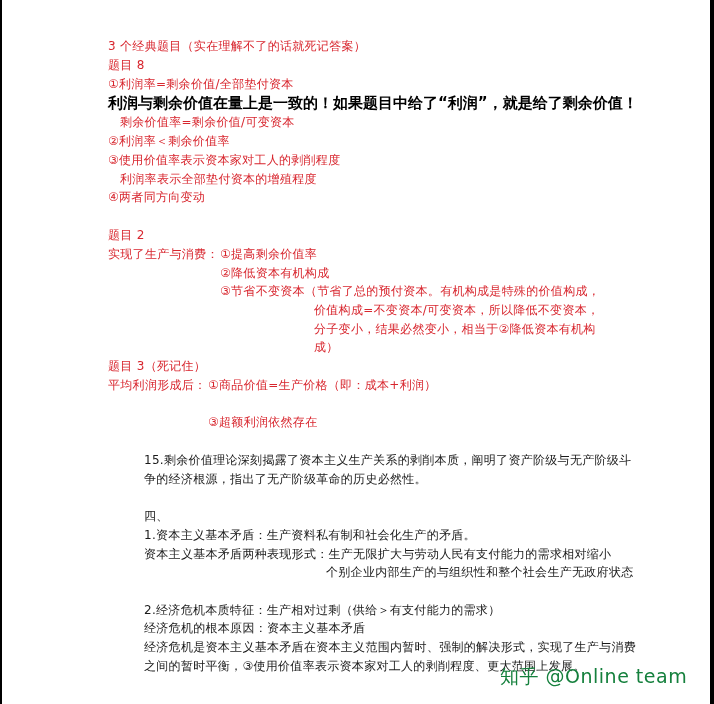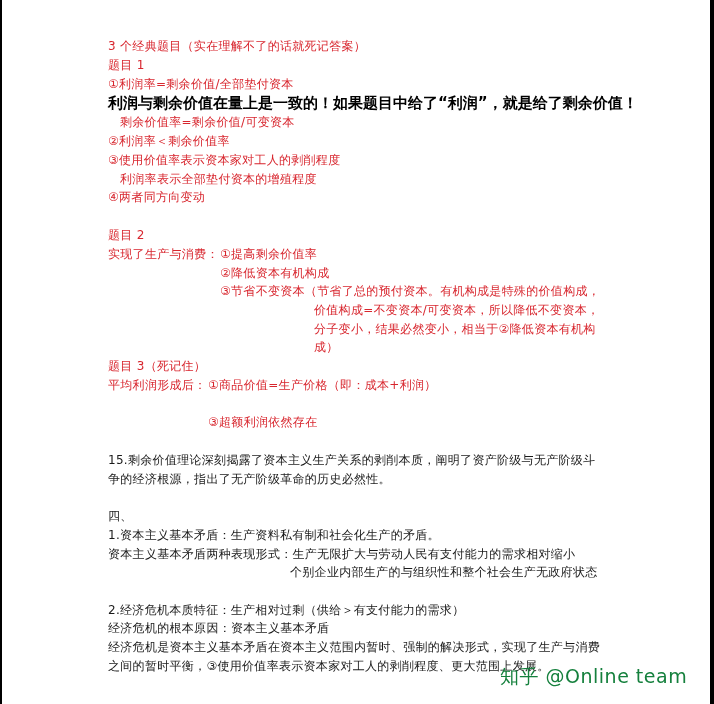--- a/index.html
+++ b/index.html
@@ -9,34 +9,34 @@
       font-family: "DejaVu Sans", sans-serif;
     }
     .edge-left { position: absolute; left: 0; top: 0; width: 2px; height: 704px; background: #000; }
     .edge-right { position: absolute; right: 0; top: 0; width: 4px; height: 704px; background: #000; }
     .page { position: absolute; left: 0; top: 0; width: 710px; height: 533px; }
     .line {
       position: absolute; white-space: nowrap;
       font-size: 12px; line-height: 16px; letter-spacing: 0.3px;
     }
     .red { color: #d8262e; }
-    .black { color: #1a1a1a; }
+    .black { color: #1a1a1a; margin-left: 36px; }
     .bold { font-weight: bold; color: #000; font-size: 15px; letter-spacing: 0; }
     .watermark {
       position: absolute; left: 500px; top: 664px;
       font-size: 19px; color: #15803d; letter-spacing: 0.5px; white-space: nowrap;
     }
   </style>
 </head>
 <body>
 
 <div class="edge-left"></div>
 <div class="page">
   <div class="line red" style="left:108px;top:38px">3 个经典题目（实在理解不了的话就死记答案）</div>
-  <div class="line red" style="left:108px;top:57px">题目 1</div>
+  <div class="line red" style="left:108px;top:57px">题目 8</div>
   <div class="line red" style="left:108px;top:76px">①利润率=剩余价值/全部垫付资本</div>
   <div class="line bold" style="left:108px;top:95px">利润与剩余价值在量上是一致的！如果题目中给了“利润”，就是给了剩余价值！</div>
   <div class="line red" style="left:120px;top:114px">剩余价值率=剩余价值/可变资本</div>
   <div class="line red" style="left:108px;top:133px">②利润率＜剩余价值率</div>
   <div class="line red" style="left:108px;top:152px">③使用价值率表示资本家对工人的剥削程度</div>
   <div class="line red" style="left:120px;top:171px">利润率表示全部垫付资本的增殖程度</div>
   <div class="line red" style="left:108px;top:189px">④两者同方向变动</div>
 
   <div class="line red" style="left:108px;top:227px">题目 2</div>
   <div class="line red" style="left:108px;top:246px">实现了生产与消费：</div>

